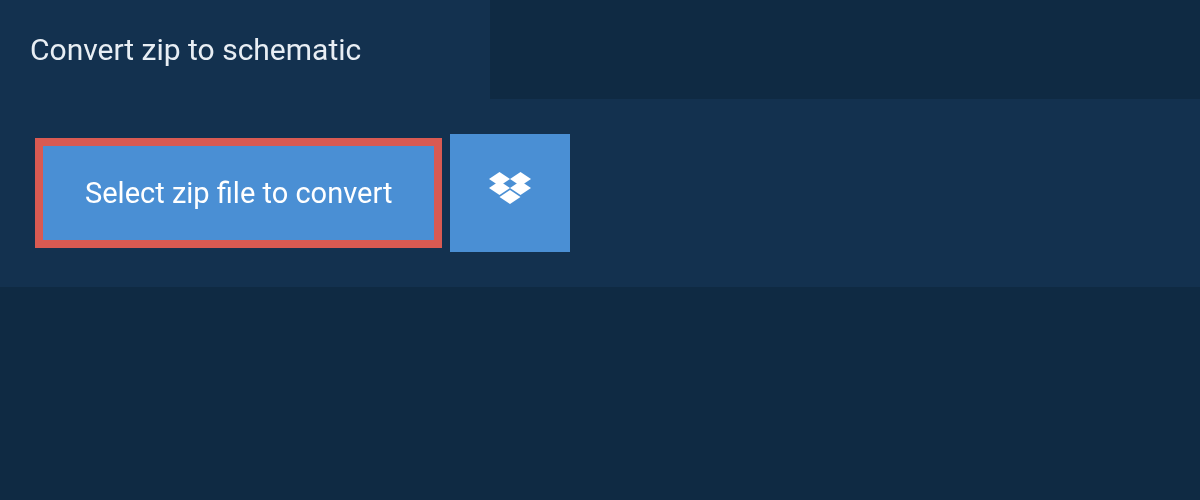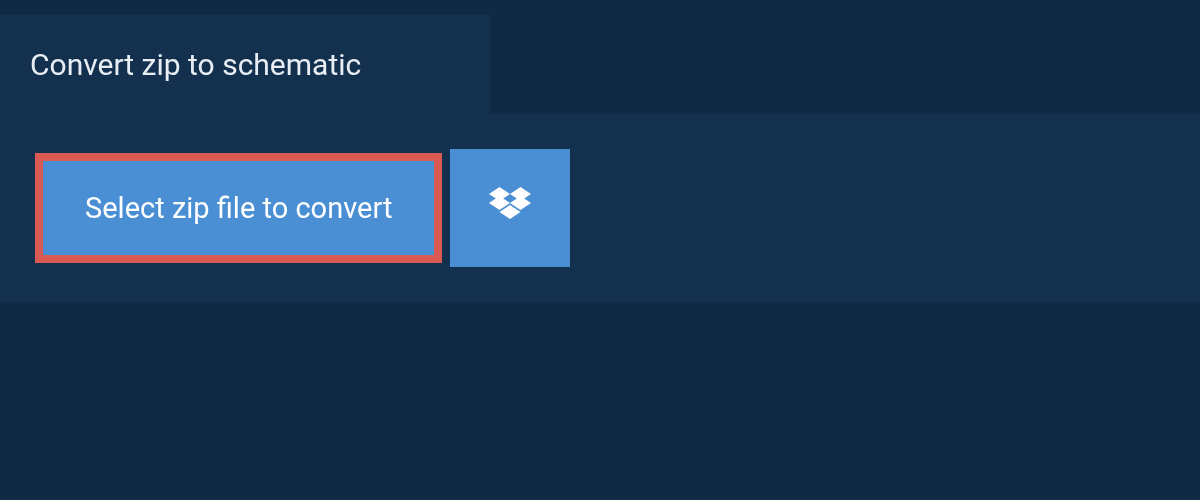--- a/index.html
+++ b/index.html
@@ -11,21 +11,20 @@
       width: 1200px;
       height: 500px;
       background-color: #0f2a43;
       font-family: -apple-system, BlinkMacSystemFont, "Segoe UI", Roboto, sans-serif;
       overflow: hidden;
     }
     .header-bar {
       background-color: #13314f;
       padding: 32px 30px;
       width: 490px;
-      margin-top: 15px;
     }
     .header-title {
       color: #e8eef4;
       font-size: 30px;
       font-weight: 400;
     }
     .upload-panel {
       background-color: #13314f;
       padding: 35px 35px;
       display: flex;

